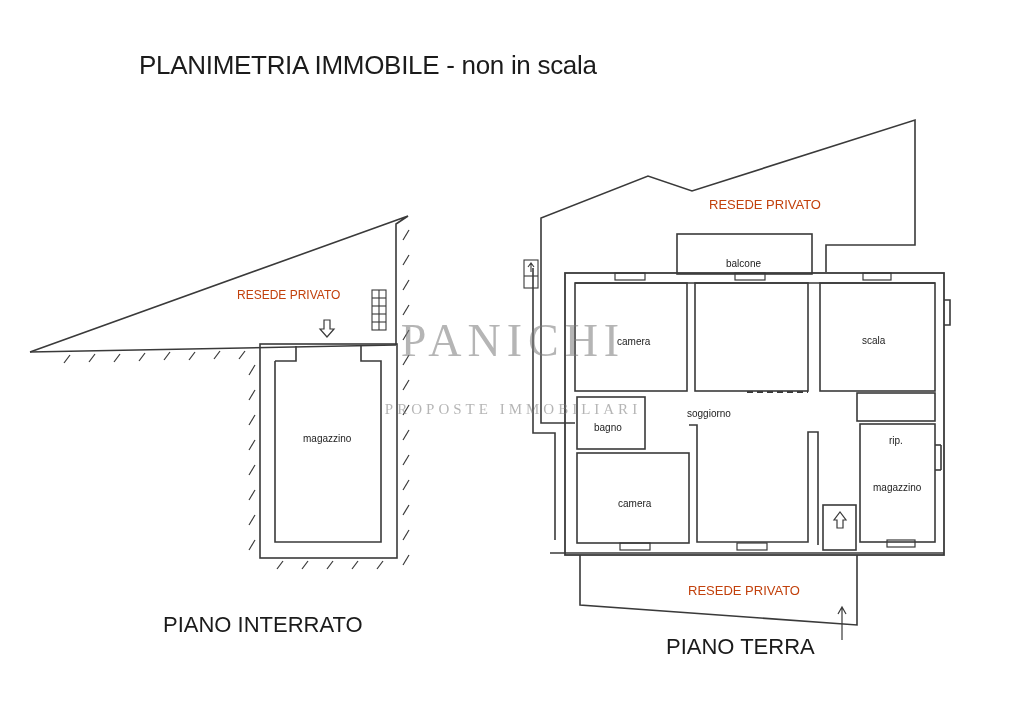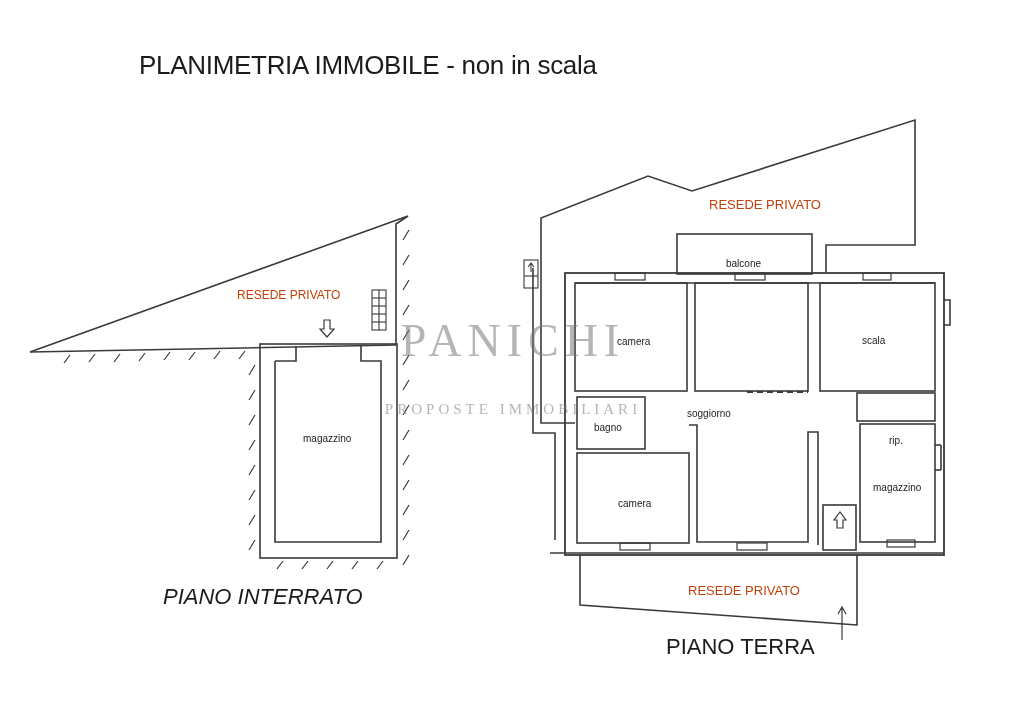--- a/index.html
+++ b/index.html
@@ -150,21 +150,21 @@
   </g>
 </svg>
 
 <div class="watermark">
   <div class="wm-main">PANICHI</div>
   <div class="wm-sub">PROPOSTE IMMOBILIARI</div>
 </div>
 
 <div class="area-label" style="left:237px; top:288px; font-size:12px;">RESEDE PRIVATO</div>
 <div class="room-label" style="left:303px; top:433px;text-align:center;">magazzino</div>
-<div class="floor-label" style="left:163px; top:584px;font-style:italic;">PIANO INTERRATO</div>
+<div class="floor-label" style="left:163px; top:612px;">PIANO INTERRATO</div>
 
 <div class="area-label" style="left:709px; top:197px;">RESEDE PRIVATO</div>
 <div class="room-label" style="left:726px; top:258px;">balcone</div>
 <div class="room-label" style="left:617px; top:336px;">camera</div>
 <div class="room-label" style="left:862px; top:335px;">scala</div>
 <div class="room-label" style="left:687px; top:408px;text-align:right;">soggiorno</div>
 <div class="room-label" style="left:889px; top:407px;margin-top:28px;">rip.</div>
 <div class="room-label" style="left:594px; top:422px;text-align:right;">bagno</div>
 <div class="room-label" style="left:873px; top:482px;">magazzino</div>
 <div class="room-label" style="left:618px; top:498px;">camera</div>

